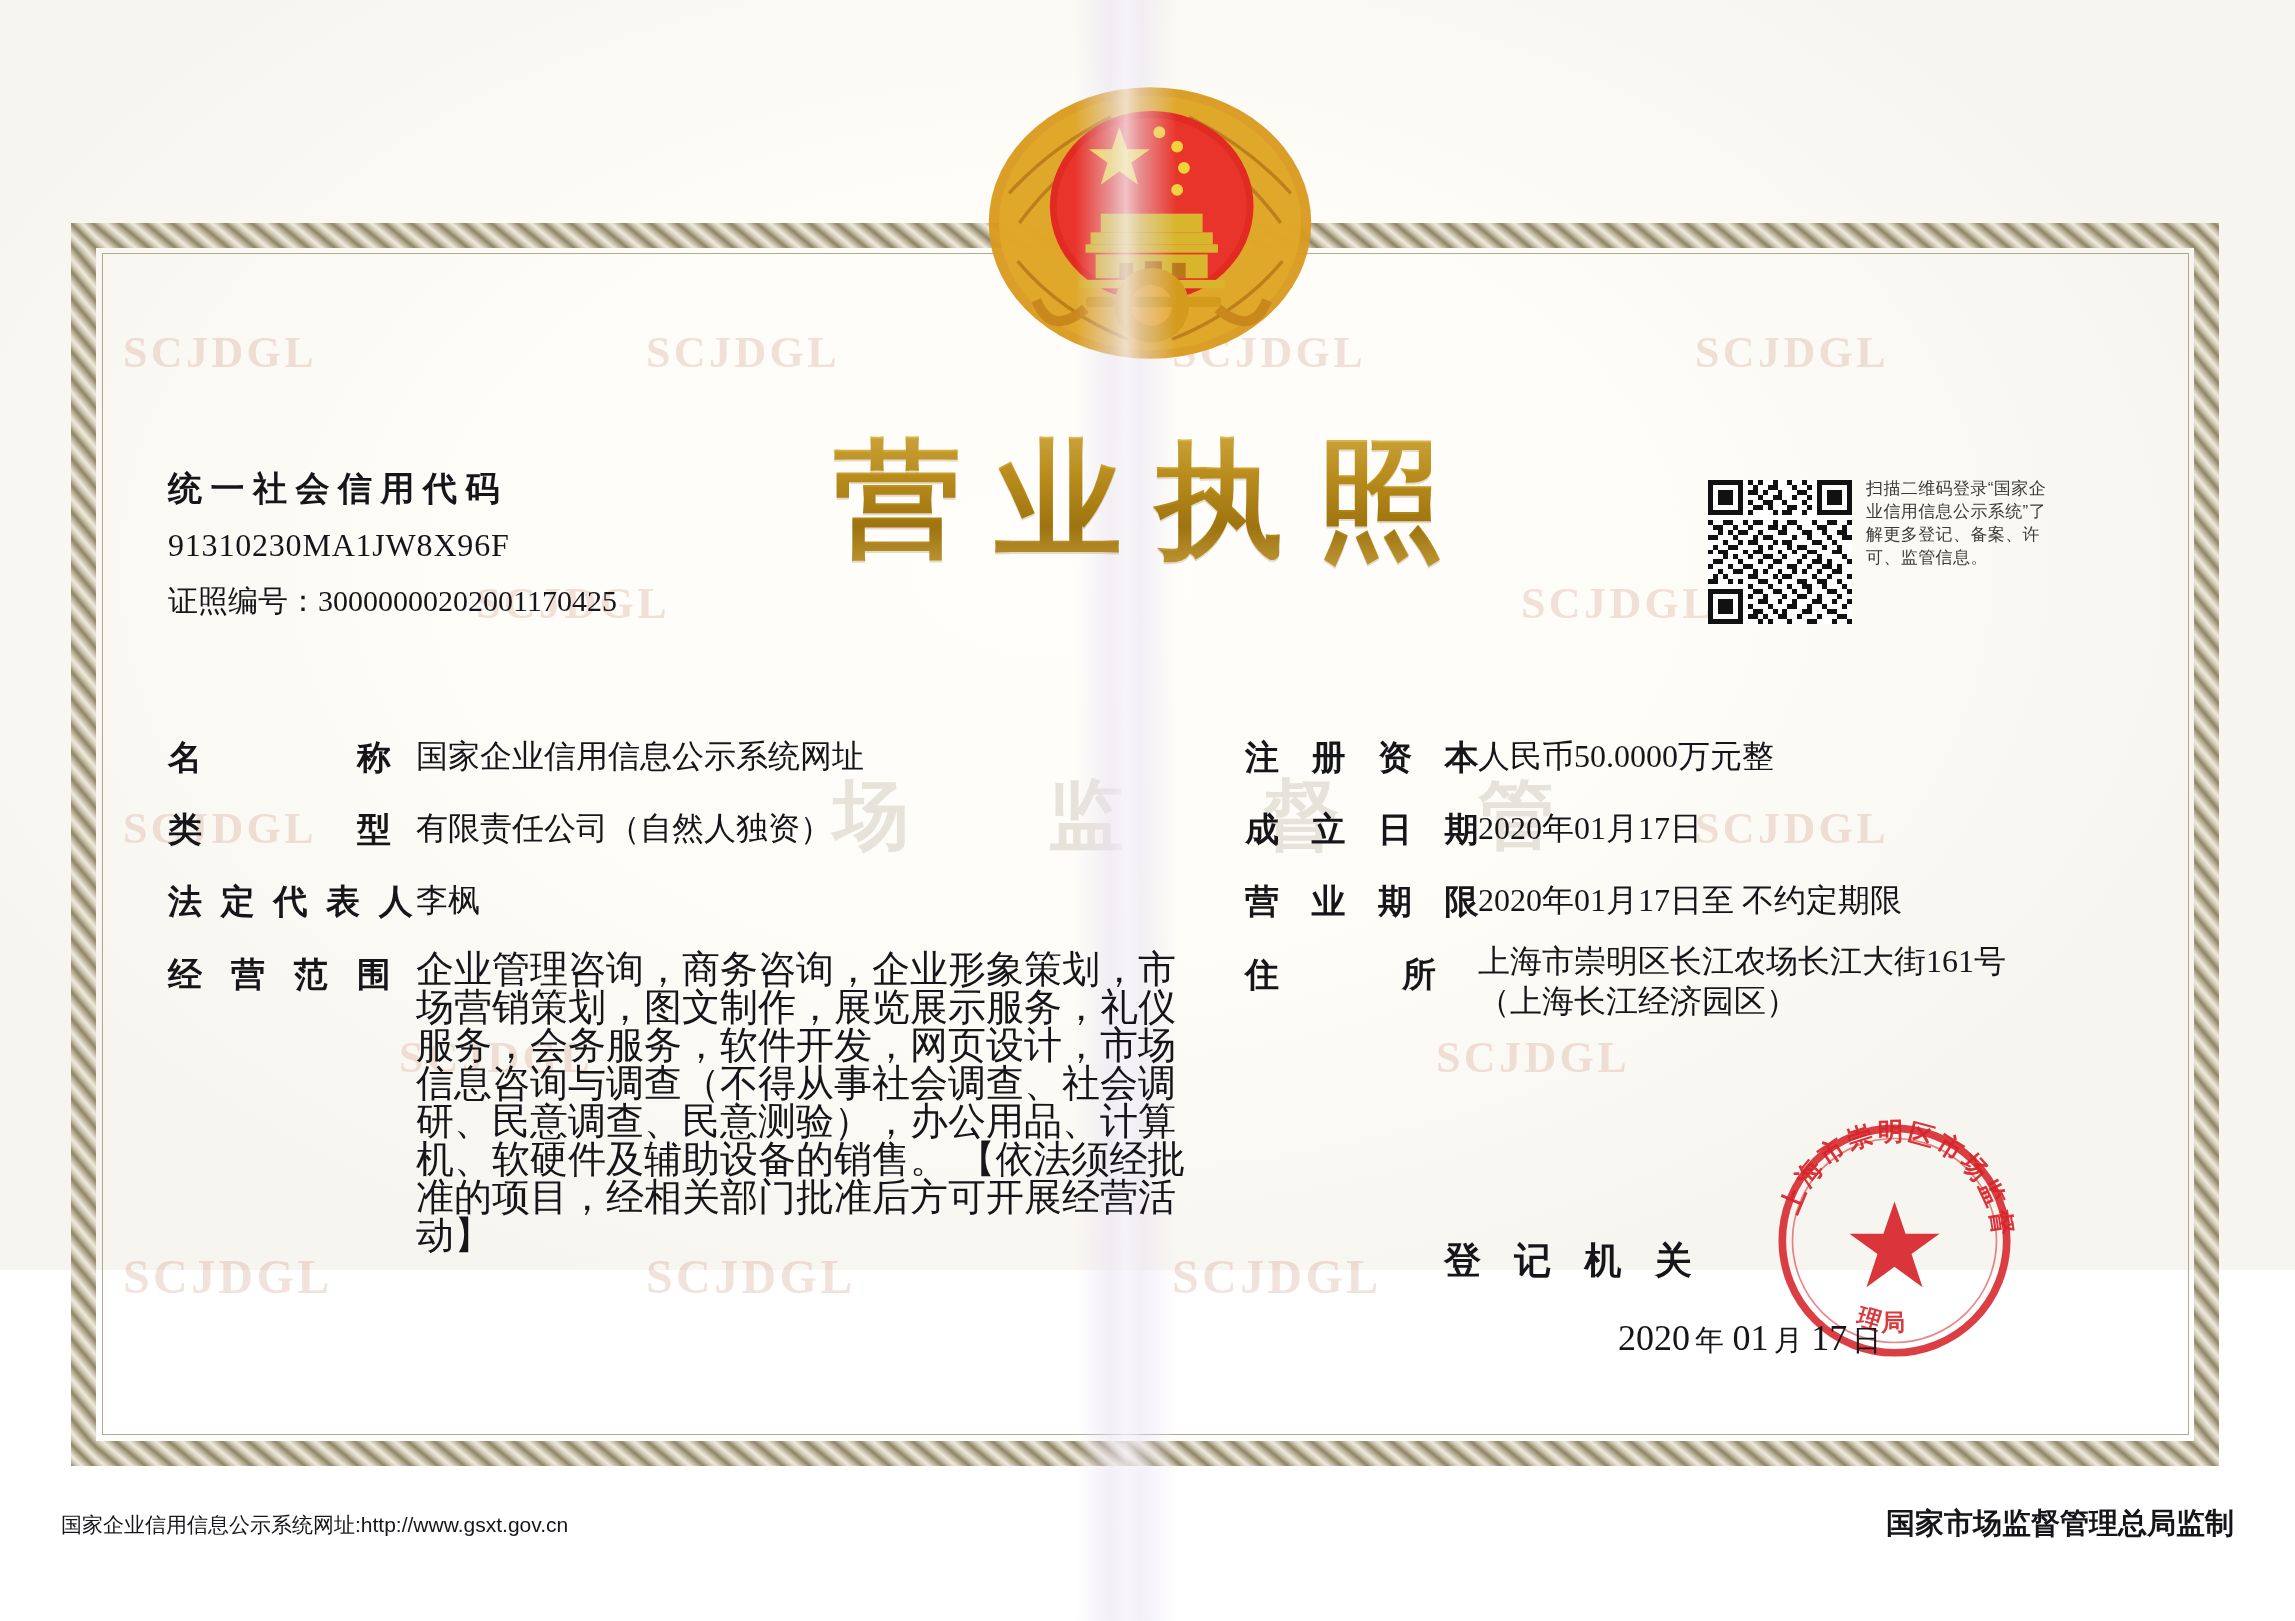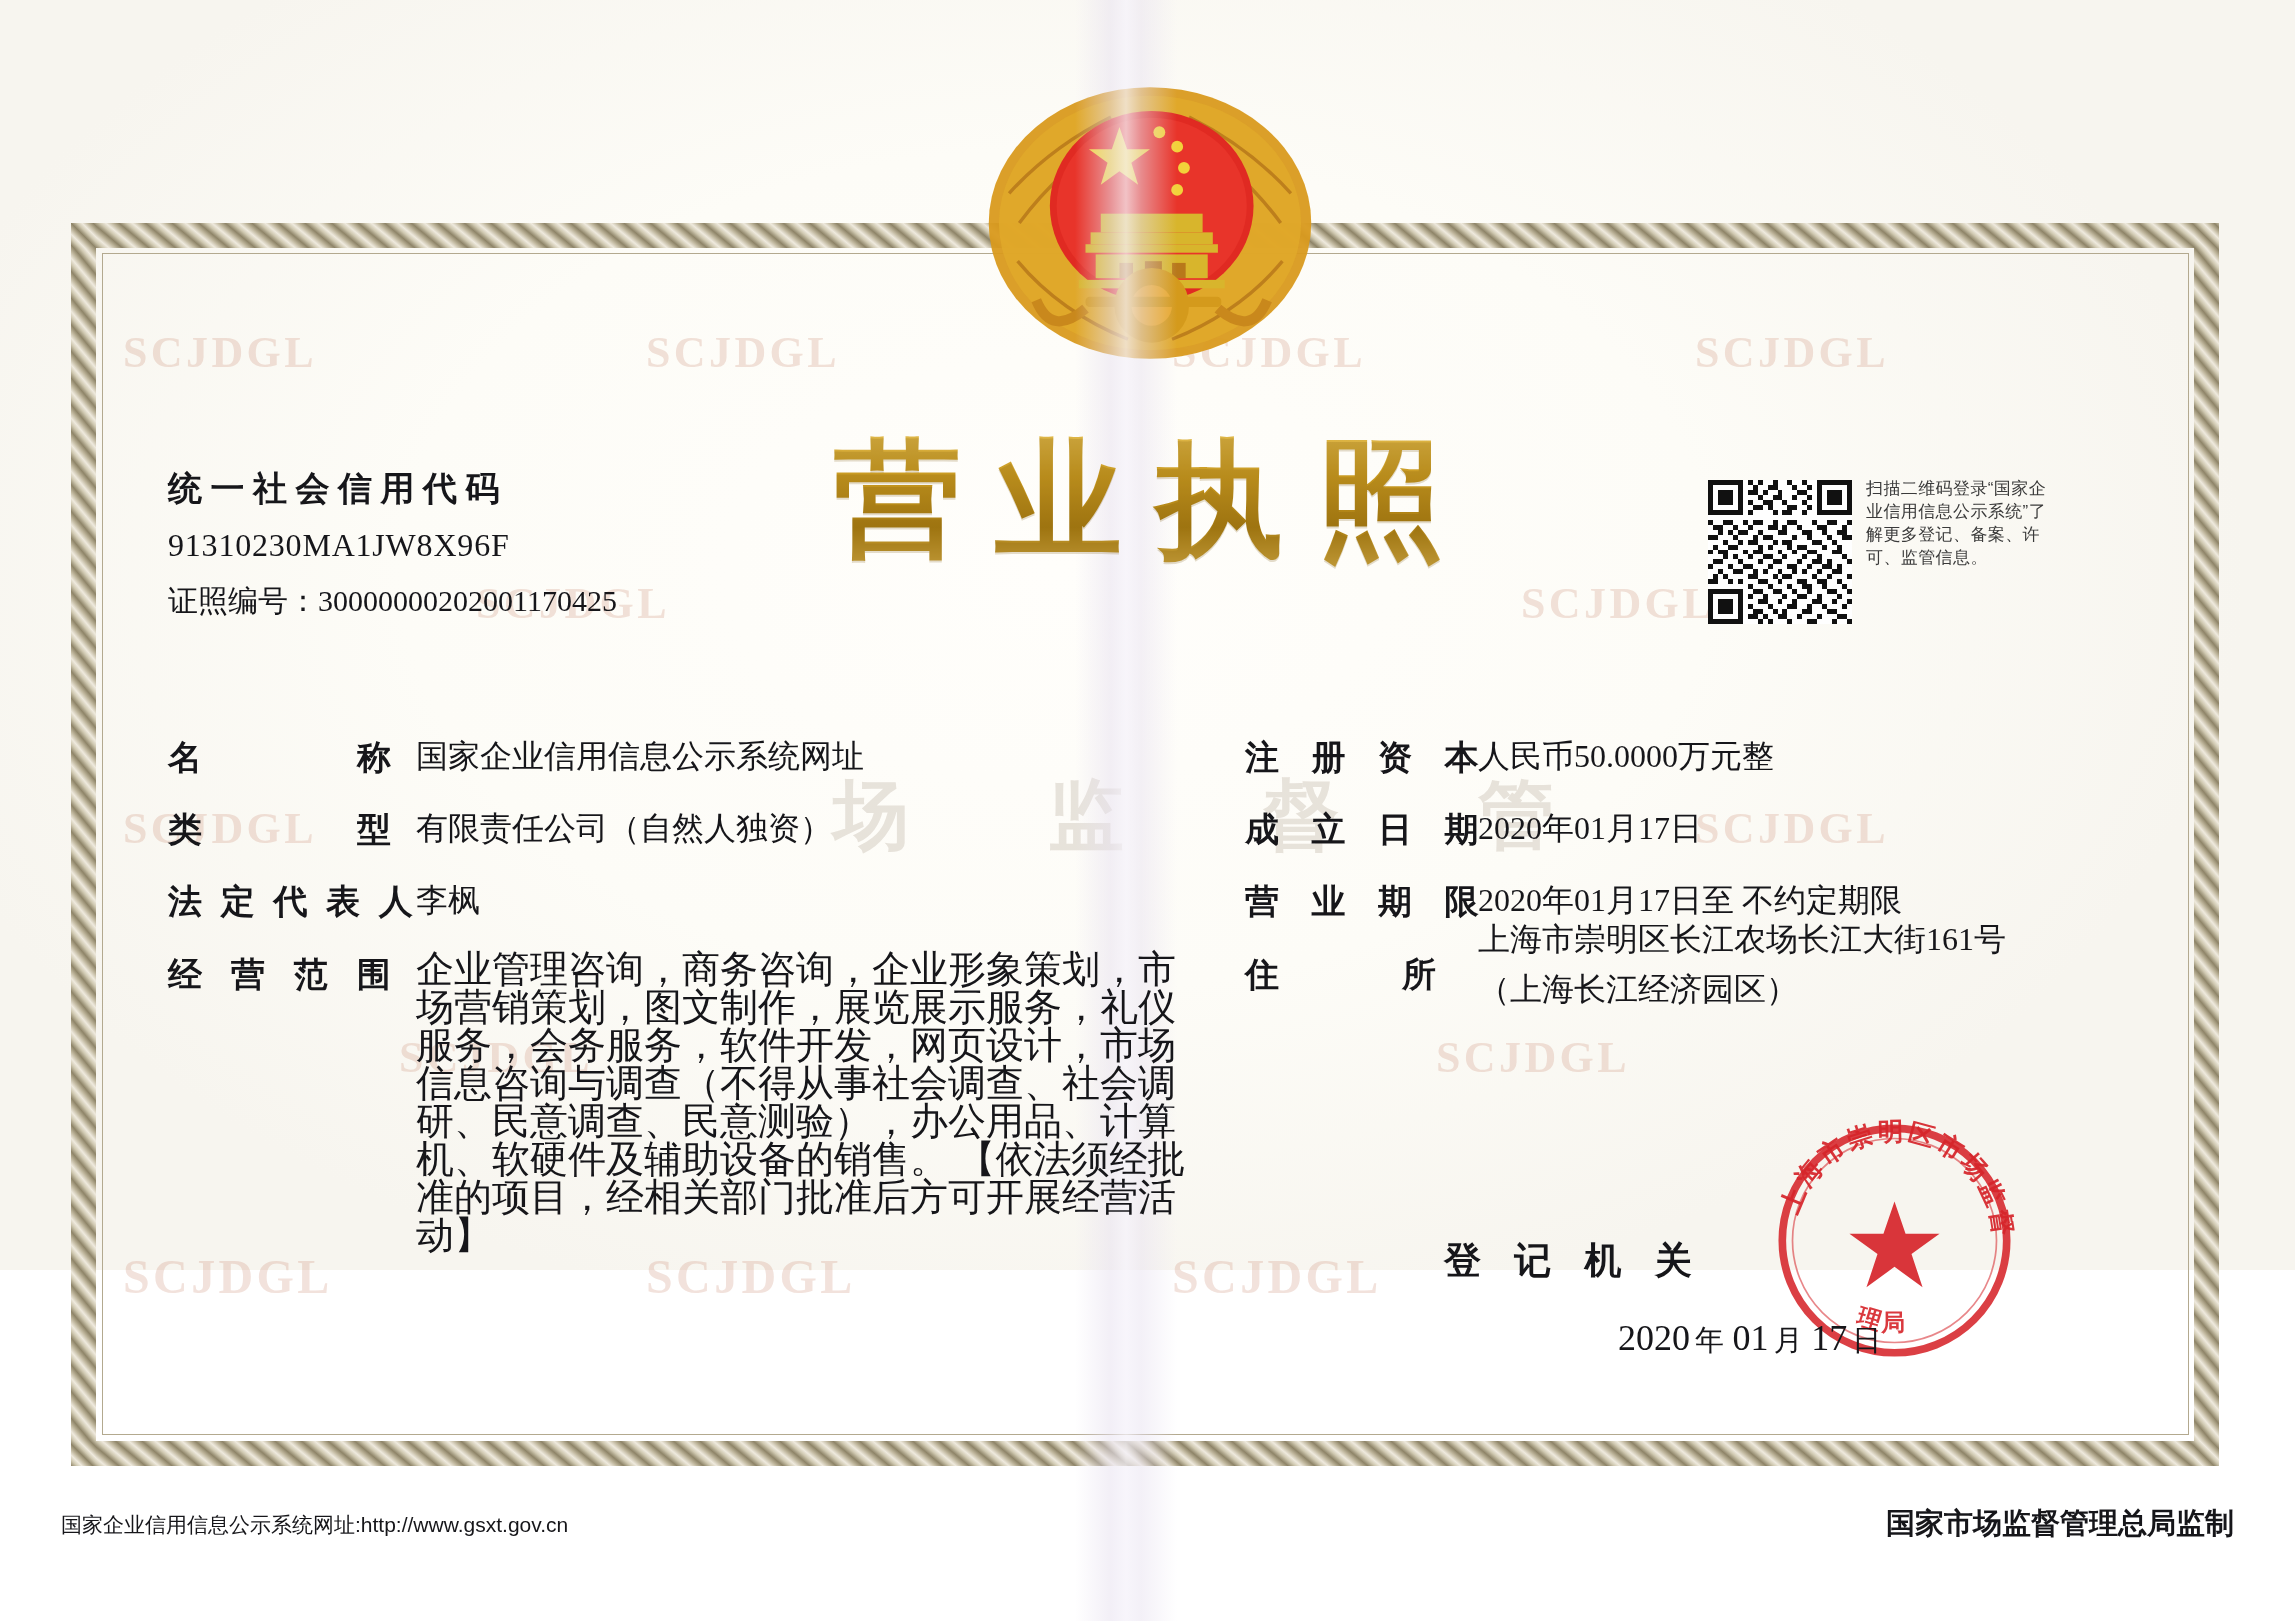--- a/index.html
+++ b/index.html
@@ -540,21 +540,21 @@
   <div class="field-label" style="left:1245px; top:807px; letter-spacing:12px;">成 立 日 期</div>
   <div class="field-value" style="left:1478px; top:807px;">2020年01月17日</div>
 
   <div class="field-label" style="left:1245px; top:879px; letter-spacing:12px;">营 业 期 限</div>
   <div class="field-value" style="left:1478px; top:879px;">2020年01月17日至  不约定期限</div>
 
   <div class="lab-box" style="left:1245px; top:952px; width:191px;">
     <span>住</span>
       <span>所</span>
   </div>
-  <div class="field-value multiline" style="left:1478px; top:914px; width:552px; line-height:50px;">上海市崇明区长江农场长江大街161号（上海长江经济园区）</div>
+  <div class="field-value multiline" style="left:1478px; top:941px; width:552px; line-height:40px;">上海市崇明区长江农场长江大街161号（上海长江经济园区）</div>
 
   <div id="seal">
     <svg viewBox="0 0 300 300" width="255" height="255">
       <circle cx="150" cy="150" r="132" fill="none" stroke="#d6242a" stroke-width="9" opacity="0.88"></circle>
       <circle cx="150" cy="150" r="120" fill="none" stroke="#d6242a" stroke-width="2" opacity="0.55"></circle>
       <polygon points="150,104 163,142 203,142 170,166 183,205 150,181 117,205 130,166 97,142 137,142" fill="#d6242a" opacity="0.92"></polygon>
       <defs>
         <path id="sealArcTop" d="M 32 150 A 118 118 0 0 1 268 150"></path>
         <path id="sealArcBot" d="M 44 150 A 106 106 0 0 0 256 150"></path>
       </defs>

